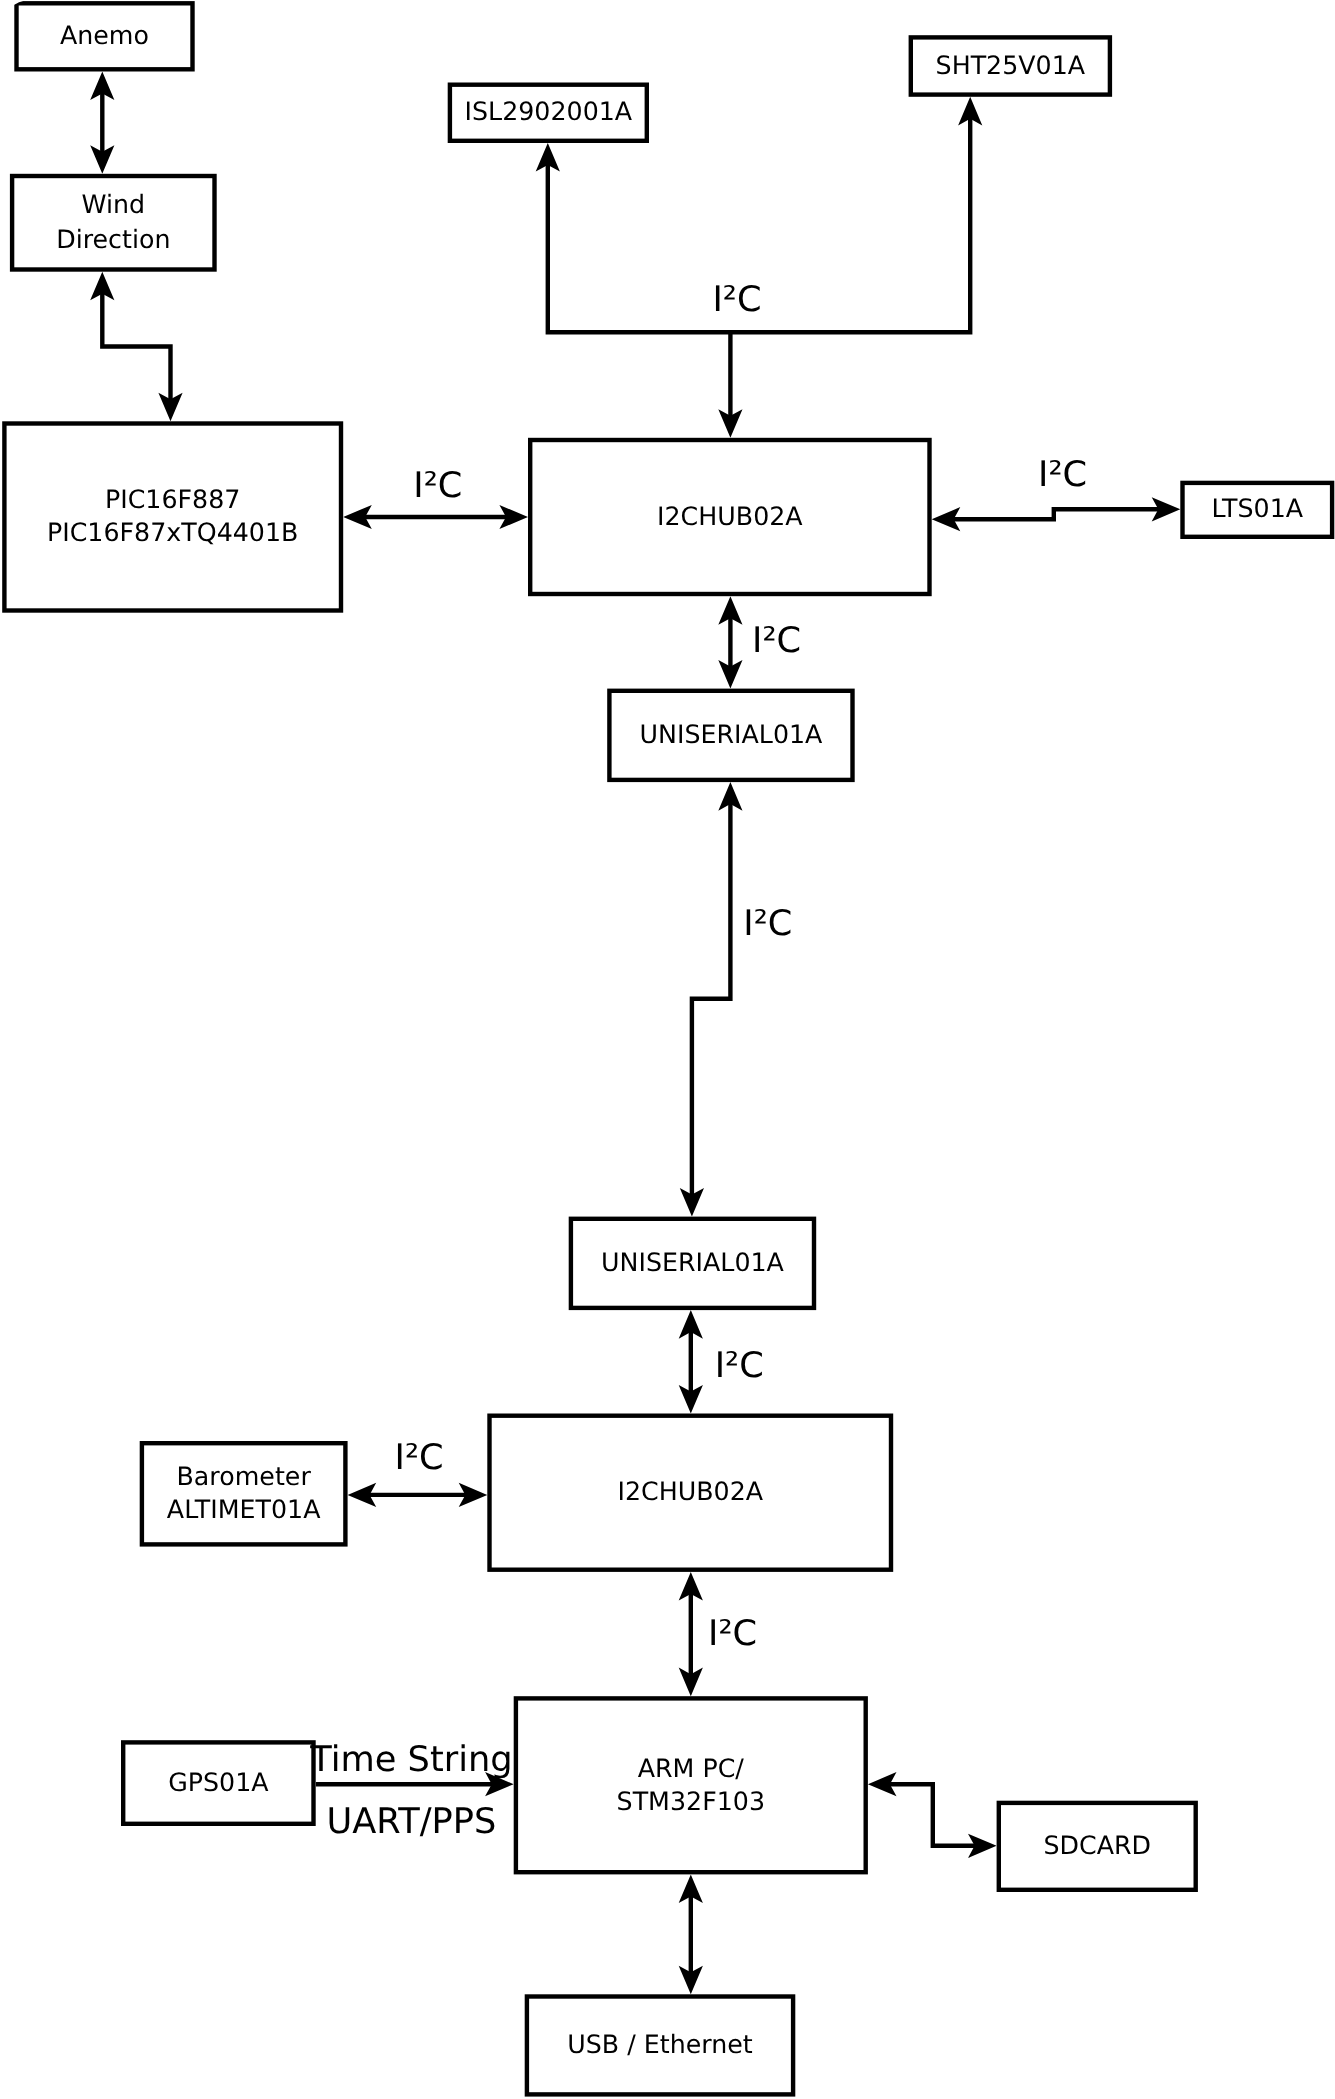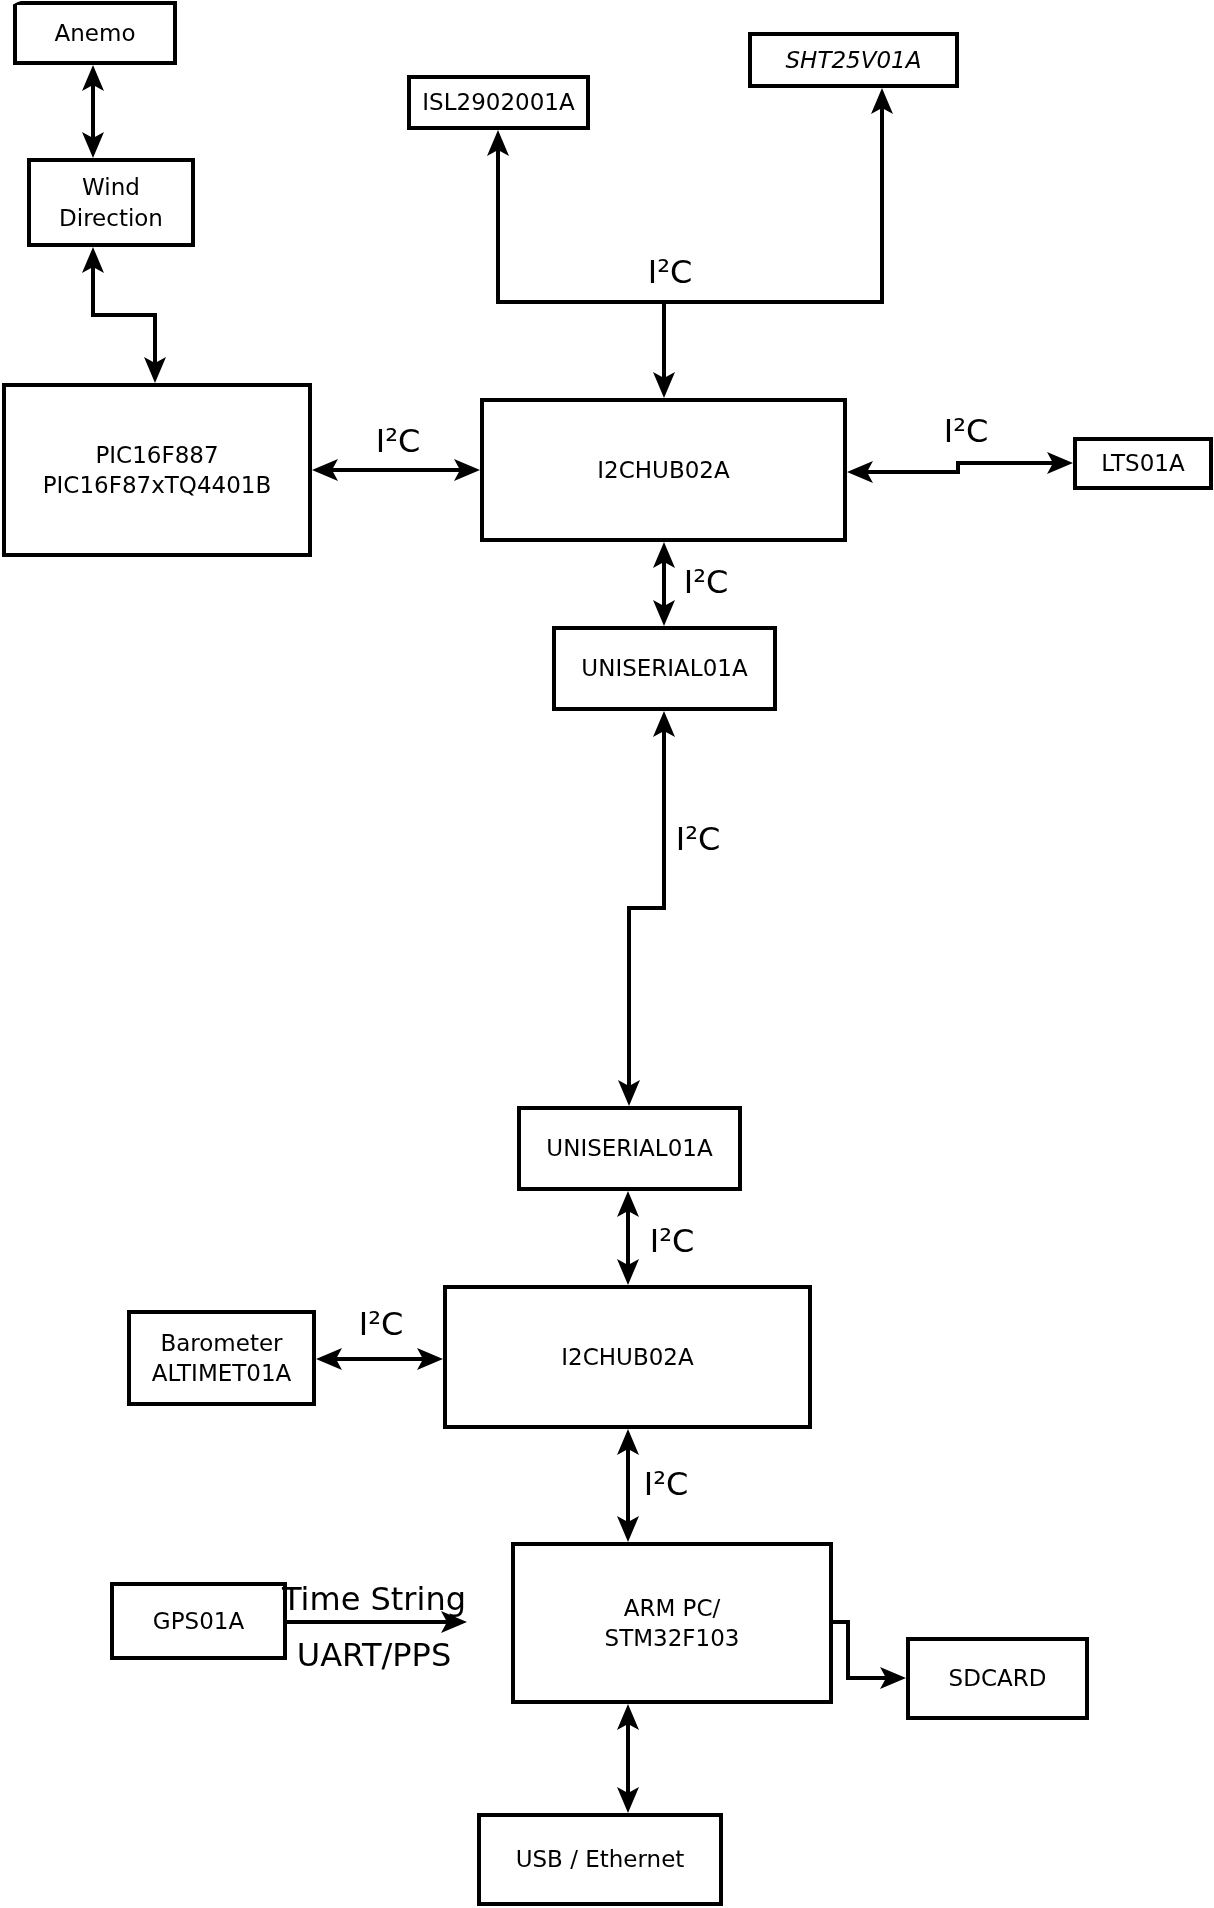--- a/index.html
+++ b/index.html
@@ -126,35 +126,35 @@
       <line x1="628" y1="1722" x2="628" y2="1795"></line>
       <polygon points="628,1704 617,1730 628,1724 639,1730"></polygon>
       <polygon points="628,1813 617,1787 628,1793 639,1787"></polygon>
     </g>
   </svg>
 
   <div class="node" style="left:13px; top:1px; width:164px; height:64px;">
     <span>Anemo</span>
   </div>
 
-  <div class="node" style="left:27px; top:158px; width:168px; height:89px;">
+  <div class="node" style="left:9px; top:158px; width:188px; height:89px;">
     <span>Wind</span>
     <span>Direction</span>
   </div>
 
   <div class="node" style="left:2px; top:383px; width:310px; height:174px;">
     <span>PIC16F887</span>
     <span>PIC16F87xTQ4401B</span>
   </div>
 
   <div class="node" style="left:407px; top:75px; width:183px; height:55px;">
     <span>ISL2902001A</span>
   </div>
 
-  <div class="node" style="left:748px; top:32px; width:211px; height:56px;font-style:italic;">
+  <div class="node" style="left:826px; top:32px; width:185px; height:56px;">
     <span>SHT25V01A</span>
   </div>
 
   <div class="node" style="left:480px; top:398px; width:367px; height:144px;">
     <span>I2CHUB02A</span>
   </div>
 
   <div class="node" style="left:1073px; top:437px; width:140px; height:53px;">
     <span>LTS01A</span>
   </div>
@@ -173,21 +173,21 @@
 
   <div class="node" style="left:127px; top:1310px; width:189px; height:96px;align-items:center;">
     <span>Barometer</span>
     <span>ALTIMET01A</span>
   </div>
 
   <div class="node" style="left:110px; top:1582px; width:177px; height:78px;">
     <span>GPS01A</span>
   </div>
 
-  <div class="node" style="left:467px; top:1542px; width:322px; height:162px;margin-left:44px;">
+  <div class="node" style="left:467px; top:1542px; width:322px; height:162px;">
     <span>ARM PC/</span>
     <span>STM32F103</span>
   </div>
 
   <div class="node" style="left:906px; top:1637px; width:183px; height:83px;">
     <span>SDCARD</span>
   </div>
 
   <div class="node" style="left:477px; top:1813px; width:246px; height:93px;">
     <span>USB / Ethernet</span>

